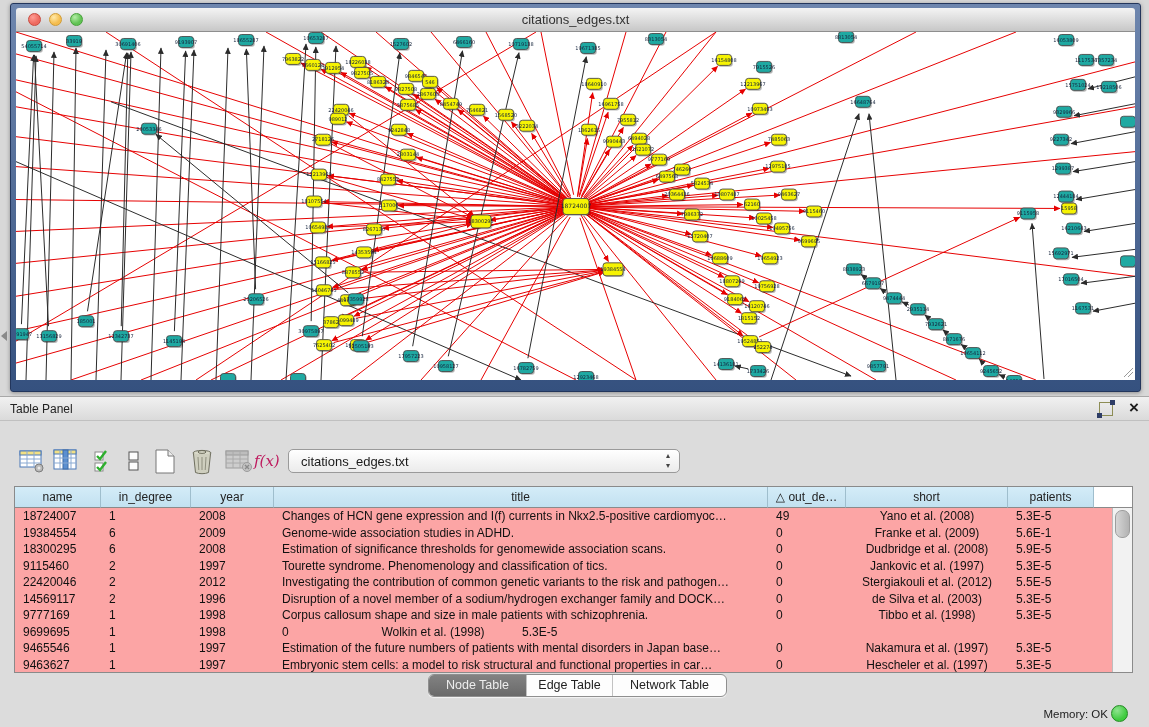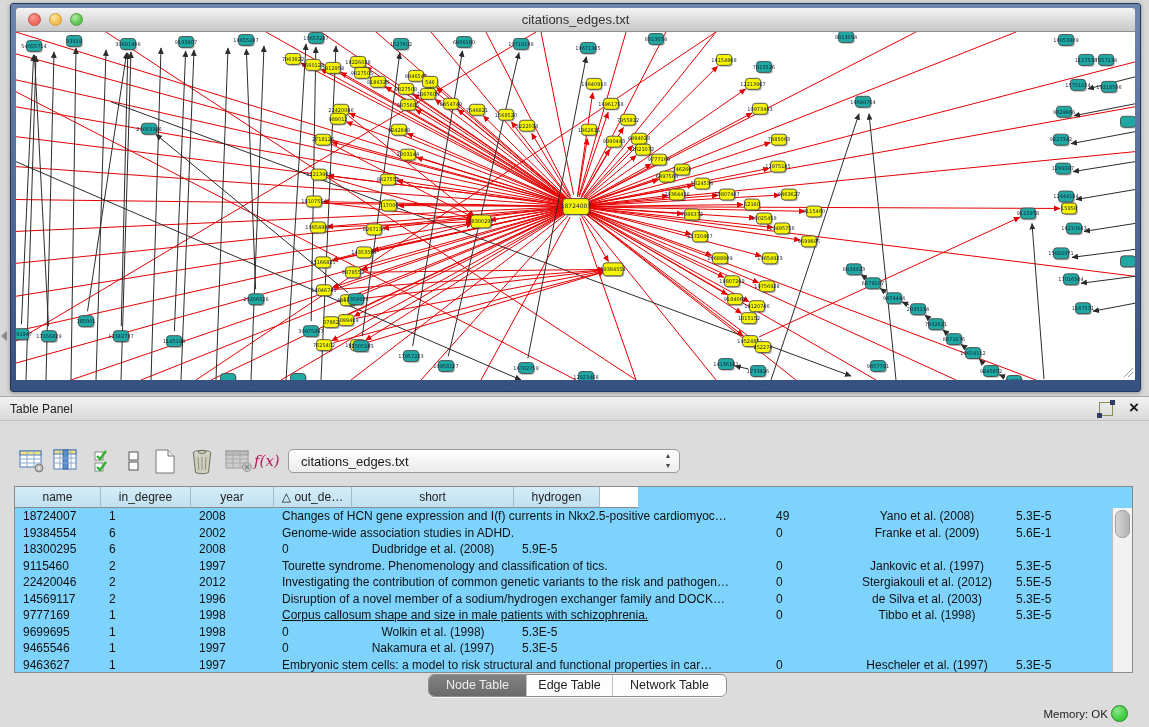--- a/index.html
+++ b/index.html
@@ -31,21 +31,21 @@
   
   .pbody{position:absolute;left:0;top:421px;width:1149px;height:306px;background:#dcdcdc;}
   .tb-icon{position:absolute;top:27px;width:30px;height:28px;cursor:pointer;}
   .fx{font-family:"DejaVu Serif",serif;font-style:italic;font-size:15px;color:#be185d;line-height:26px;}
   .combo{position:absolute;left:288px;top:28px;width:392px;height:24px;box-sizing:border-box;
         background:linear-gradient(#ffffff,#ebebeb);border:1px solid #9a9a9a;border-radius:5px;}
   .combo .val{position:absolute;left:12px;top:4px;font-size:13px;color:#1a1a1a;}
   .combo .arrows{position:absolute;right:9px;top:1px;font-size:8px;color:#444;line-height:10px;text-align:center;}
   
   .tbl{position:absolute;left:14px;top:65px;width:1119px;height:187px;box-sizing:border-box;
-        background:#7dd3fc;border:1px solid #8a8a8a;overflow:hidden;}
+        background:#fca5a5;border:1px solid #8a8a8a;overflow:hidden;}
   .thead{display:flex;height:21px;}
   .th{box-sizing:border-box;background:linear-gradient(#d4ecf8,#c2e1f0);border-right:1px solid #9fbecd;
       border-bottom:1px solid #8a8a8a;font-size:12px;color:#222;text-align:center;line-height:20px;
       overflow:hidden;white-space:nowrap;}
   .th.plain{background:#fff;border-right:none;}
   .trow{display:flex;height:16.5px;}
   .td{box-sizing:border-box;font-size:12px;color:#111;line-height:16.5px;overflow:hidden;white-space:nowrap;
       padding-left:8px;}
   .td.center{text-align:center;padding-left:0;}
   .vscroll{position:absolute;right:0;top:21px;bottom:0;width:19px;background:#f2f2f2;border-left:1px solid #bdbdbd;}
@@ -730,48 +730,50 @@
     <div class="combo">
       <span class="val">citations_edges.txt</span>
       <span class="arrows">▴<br>▾</span>
     </div>
 
     <div class="tbl">
       <div class="thead" id="thead">
           <div class="th" style="width: 86px;">name</div>
           <div class="th" style="width: 90px;">in_degree</div>
           <div class="th" style="width: 83px;">year</div>
+          <div class="th" style="width: 494px;">title</div>
           <div class="th" style="width: 78px;">△ out_de…</div>
           <div class="th" style="width: 162px;">short</div>
-          <div class="th" style="width: 86px;">hydrogen</div>
+          <div class="th" style="width: 86px;">patients</div>
           <div class="th plain" style="width: 38px;"></div>
         </div>
       <div id="tbody">
           <div class="trow">
             <div class="td" style="width: 86px;">18724007</div>
             <div class="td" style="width: 90px;">1</div>
             <div class="td" style="width: 83px;">2008</div>
             <div class="td" style="width: 494px;">Changes of HCN gene expression and I(f) currents in Nkx2.5-positive cardiomyoc…</div>
             <div class="td" style="width: 78px;">49</div>
             <div class="td center" style="width: 162px;">Yano et al. (2008)</div>
             <div class="td" style="width: 86px;">5.3E-5</div>
           </div>
           <div class="trow">
             <div class="td" style="width: 86px;">19384554</div>
             <div class="td" style="width: 90px;">6</div>
-            <div class="td" style="width: 83px;">2002</div>
+            <div class="td" style="width: 83px;">2009</div>
             <div class="td" style="width: 494px;">Genome-wide association studies in ADHD.</div>
             <div class="td" style="width: 78px;">0</div>
             <div class="td center" style="width: 162px;">Franke et al. (2009)</div>
             <div class="td" style="width: 86px;">5.6E-1</div>
           </div>
           <div class="trow">
             <div class="td" style="width: 86px;">18300295</div>
             <div class="td" style="width: 90px;">6</div>
             <div class="td" style="width: 83px;">2008</div>
+            <div class="td" style="width: 494px;">Estimation of significance thresholds for genomewide association scans.</div>
             <div class="td" style="width: 78px;">0</div>
             <div class="td center" style="width: 162px;">Dudbridge et al. (2008)</div>
             <div class="td" style="width: 86px;">5.9E-5</div>
           </div>
           <div class="trow">
             <div class="td" style="width: 86px;">9115460</div>
             <div class="td" style="width: 90px;">2</div>
             <div class="td" style="width: 83px;">1997</div>
             <div class="td" style="width: 494px;">Tourette syndrome. Phenomenology and classification of tics.</div>
             <div class="td" style="width: 78px;">0</div>
@@ -793,37 +795,38 @@
             <div class="td" style="width: 83px;">1996</div>
             <div class="td" style="width: 494px;">Disruption of a novel member of a sodium/hydrogen exchanger family and DOCK…</div>
             <div class="td" style="width: 78px;">0</div>
             <div class="td center" style="width: 162px;">de Silva et al. (2003)</div>
             <div class="td" style="width: 86px;">5.3E-5</div>
           </div>
           <div class="trow">
             <div class="td" style="width: 86px;">9777169</div>
             <div class="td" style="width: 90px;">1</div>
             <div class="td" style="width: 83px;">1998</div>
-            <div class="td" style="width: 494px; text-decoration: underline;">Corpus callosum shape and size in male patients with schizophrenia.</div>
+            <div class="td" style="width: 494px;">Corpus callosum shape and size in male patients with schizophrenia.</div>
             <div class="td" style="width: 78px;">0</div>
             <div class="td center" style="width: 162px;">Tibbo et al. (1998)</div>
             <div class="td" style="width: 86px;">5.3E-5</div>
           </div>
           <div class="trow">
             <div class="td" style="width: 86px;">9699695</div>
             <div class="td" style="width: 90px;">1</div>
             <div class="td" style="width: 83px;">1998</div>
             <div class="td" style="width: 78px;">0</div>
             <div class="td center" style="width: 162px;">Wolkin et al. (1998)</div>
             <div class="td" style="width: 86px;">5.3E-5</div>
           </div>
           <div class="trow">
             <div class="td" style="width: 86px;">9465546</div>
             <div class="td" style="width: 90px;">1</div>
             <div class="td" style="width: 83px;">1997</div>
+            <div class="td" style="width: 494px;">Estimation of the future numbers of patients with mental disorders in Japan base…</div>
             <div class="td" style="width: 78px;">0</div>
             <div class="td center" style="width: 162px;">Nakamura et al. (1997)</div>
             <div class="td" style="width: 86px;">5.3E-5</div>
           </div>
           <div class="trow">
             <div class="td" style="width: 86px;">9463627</div>
             <div class="td" style="width: 90px;">1</div>
             <div class="td" style="width: 83px;">1997</div>
             <div class="td" style="width: 494px;">Embryonic stem cells: a model to risk structural and functional properties in car…</div>
             <div class="td" style="width: 78px;">0</div>

